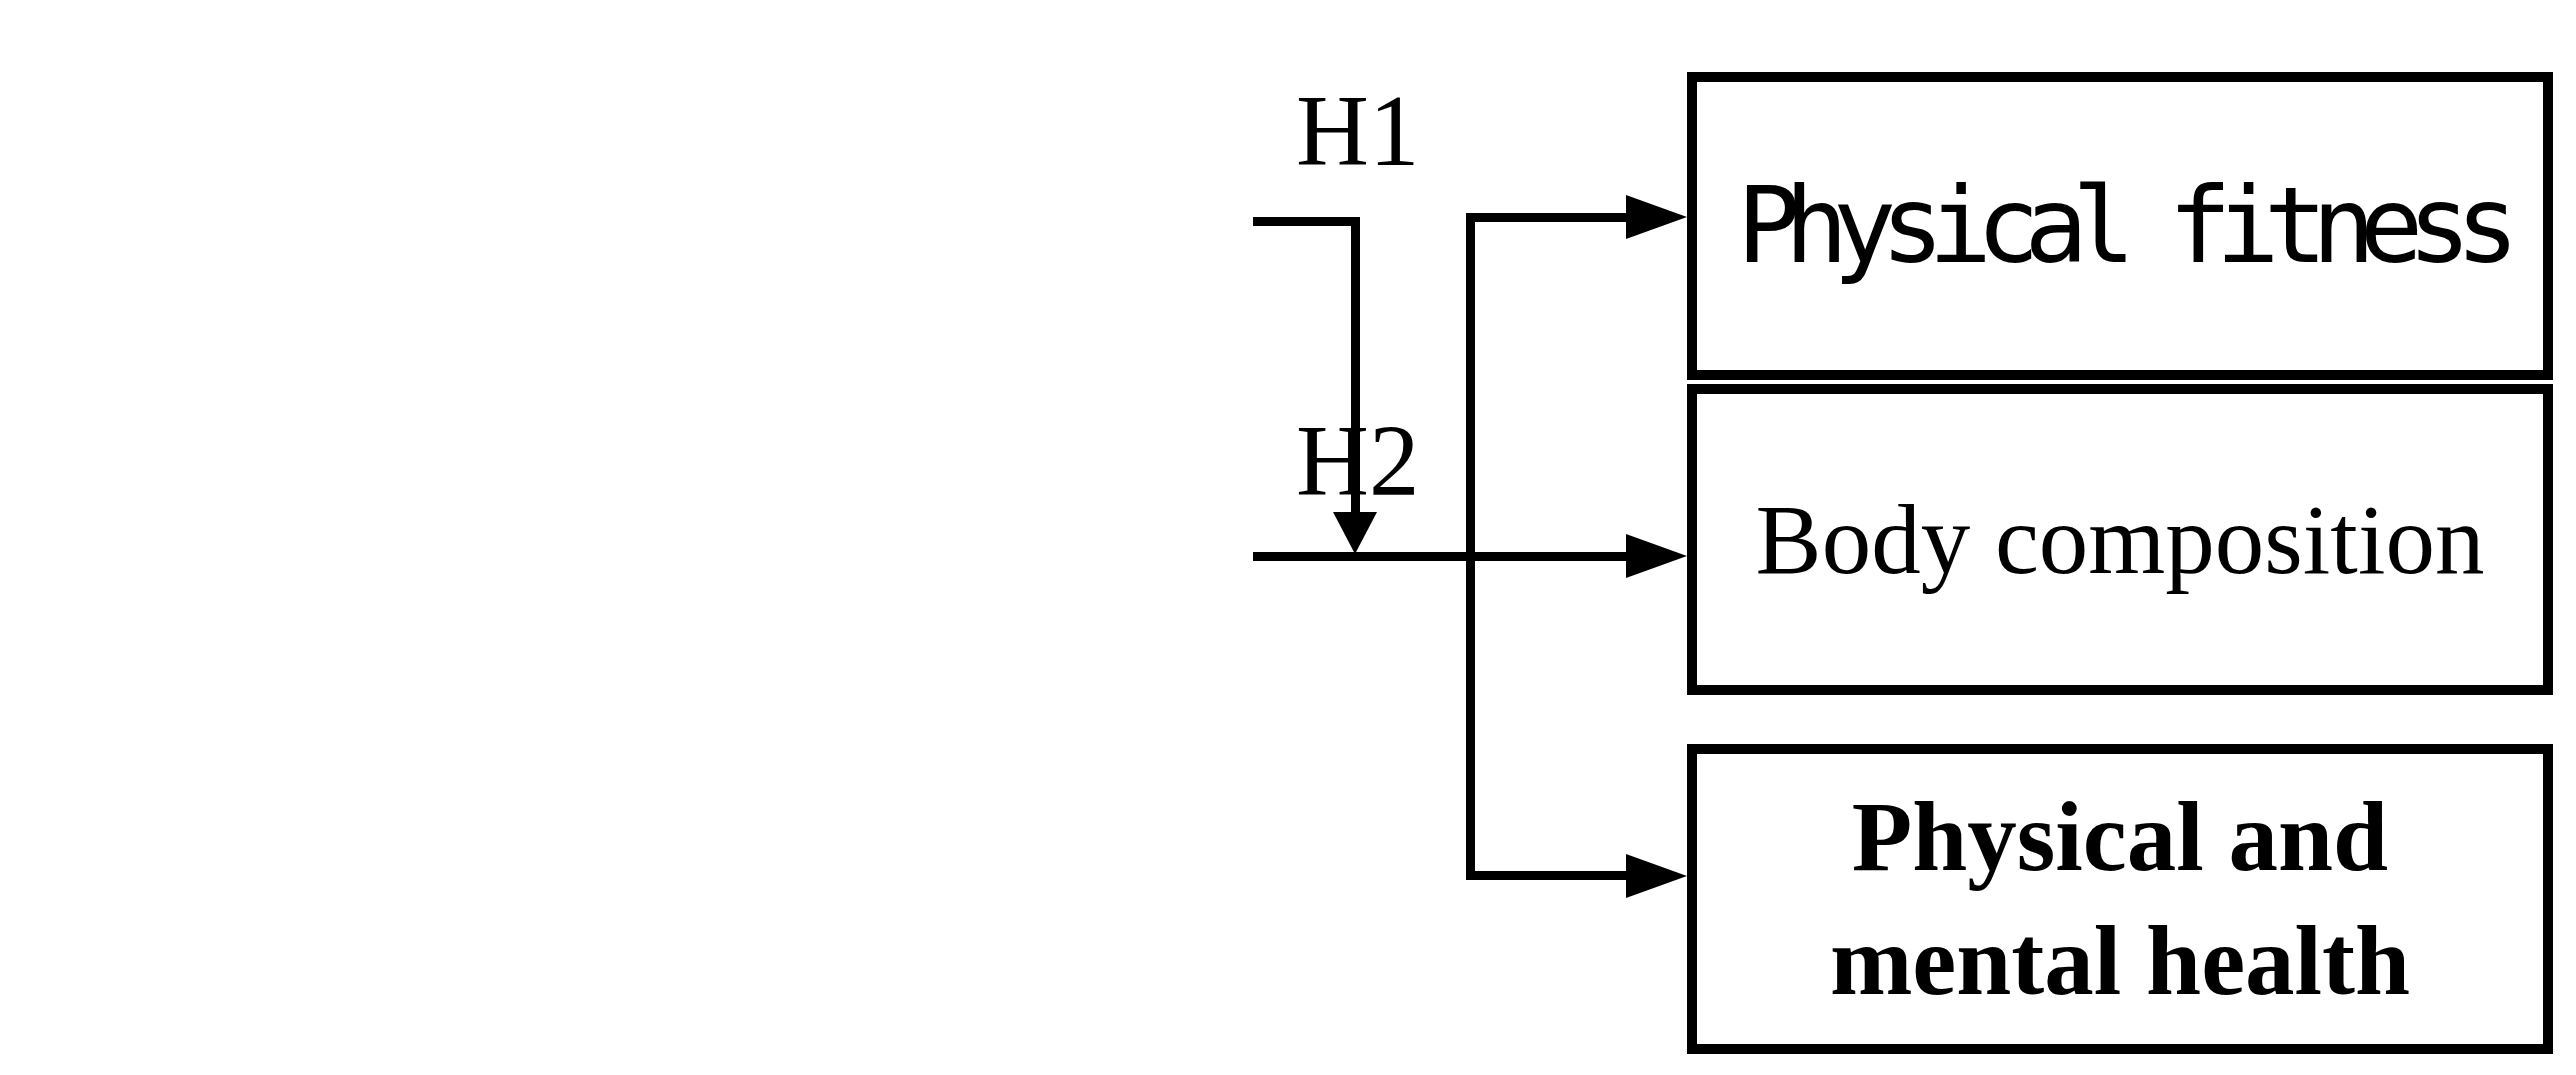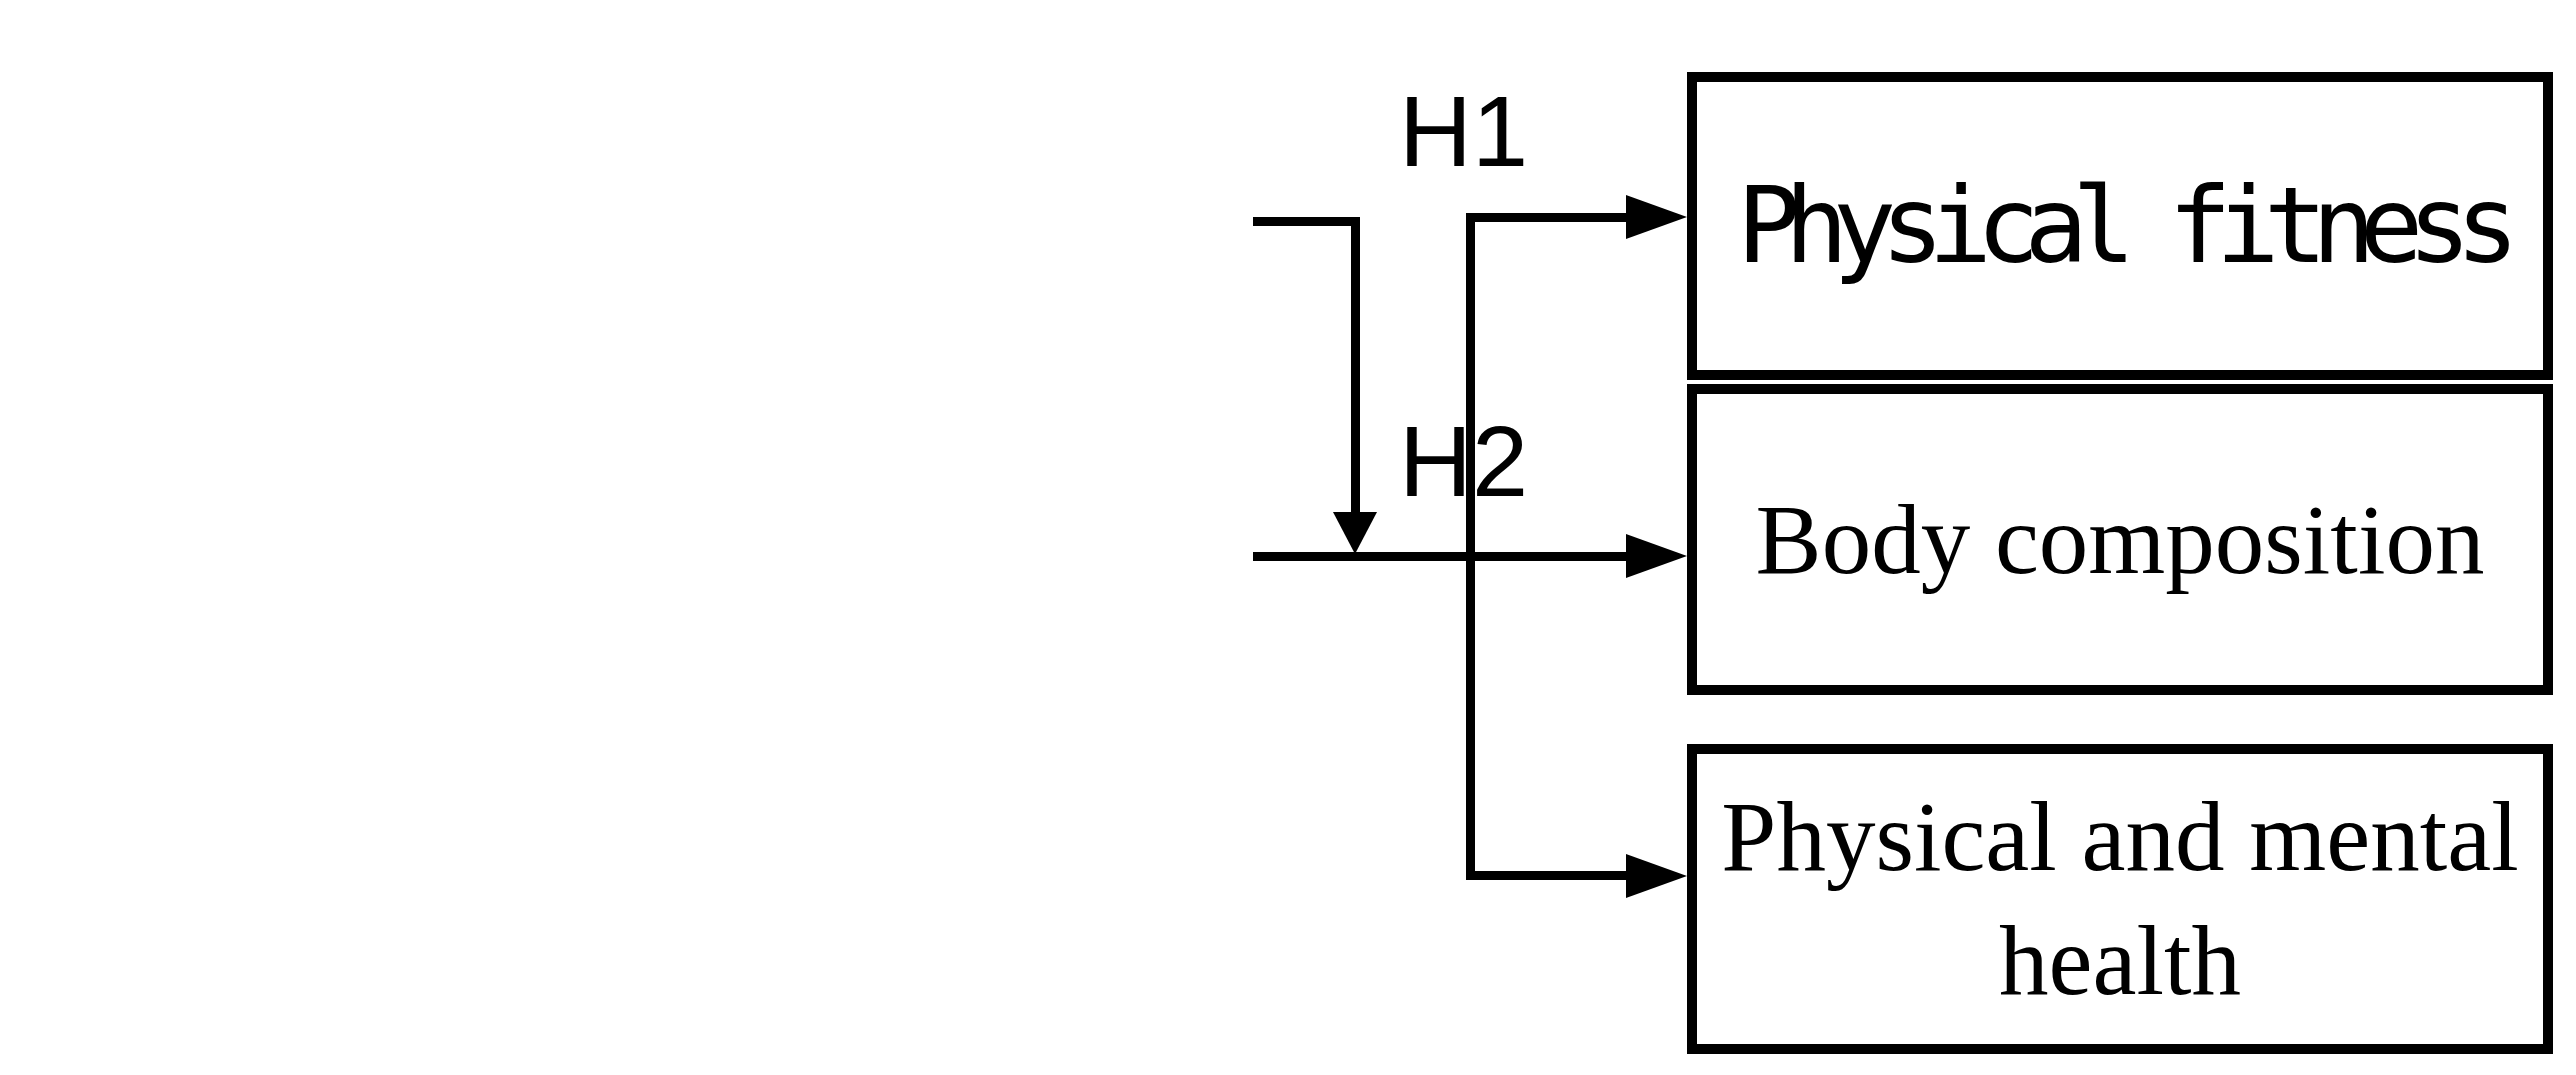--- a/index.html
+++ b/index.html
@@ -39,21 +39,21 @@
   .box .label {
     display: block;
     max-width: 100%;
   }
   .box-sports        { left: 26px;   top: 171px; width: 1227px; height: 184px; }
   .box-participants  { left: 26px;   top: 413px; width: 1227px; height: 307px; }
   .box-fitness       { left: 1687px; top: 28px;  width: 866px; height: 308px;
                        font-family: "DejaVu Sans Mono", monospace;
                        font-size: 106px; letter-spacing: -0.15em; margin-top: 44px; }
   .box-body          { left: 1687px; top: 384px; width: 866px; height: 311px; }
-  .box-mental        { left: 1687px; top: 744px; width: 866px; height: 310px; }
+  .box-mental        { left: 1687px; top: 744px; width: 866px; height: 310px; font-weight: bold; }
 
   .line {
     position: absolute;
     background: var(--stroke);
   }
   .line-sports-exit   { left: 1253px; top: 217px;  width: 106px; height: 9.2px; }
   .line-sports-down   { left: 1351px; top: 217px;  width: 9.2px;  height: 295px; }
   .line-participants  { left: 1253px; top: 552px;  width: 374px; height: 9.2px; }
   .line-trunk         { left: 1466px; top: 213px;  width: 9.2px;  height: 667px; }
   .line-h1            { left: 1466px; top: 213px;  width: 161px; height: 9.2px; }
@@ -75,23 +75,23 @@
   }
   .arrow-h1 { left: 1626px; top: 195px; }
   .arrow-h2 { left: 1626px; top: 534px; }
   .arrow-h3 { left: 1626px; top: 854px; }
   .arrow-junction { left: 1333px; top: 512px; }
 
   .hlabel {
     position: absolute;
     width: 335px;
     left: 1296px;
-    text-align: center;
+    text-align: left;
     color: var(--stroke);
-    font-family: Liberation Sans, sans-serif;
+    font-family: Liberation Serif, serif;
     font-size: 101px;
     line-height: 1;
   }
   .hlabel-h1 { top: 81px; }
   .hlabel-h2 { top: 411px; }
   .hlabel-h3 { top: 713px; }
 </style>
 </head>
 <body>
 

